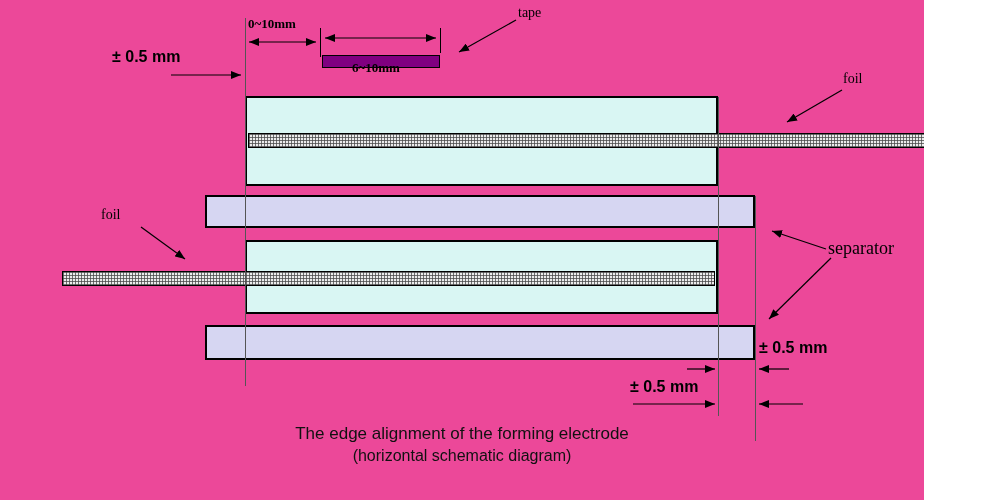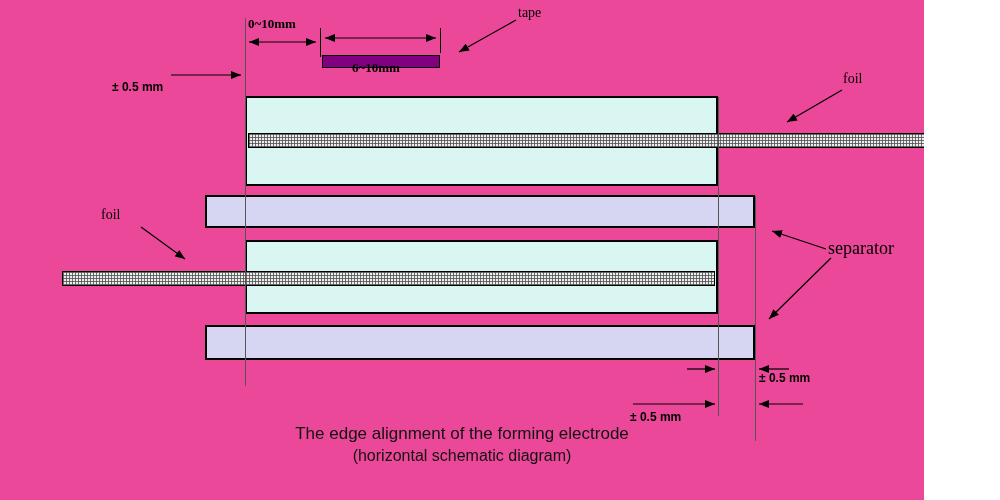--- a/index.html
+++ b/index.html
@@ -41,22 +41,21 @@
   }
   .lbl{
     position:absolute;
     z-index:4;
     white-space:nowrap;
     color:#000;
   }
   .dim{
     font-family:"Liberation Sans", sans-serif;
     font-weight:bold;
-    font-size:12px;
-    margin-top:32px;
+    font-size:16px;
   }
   .range{
     font-family:"Liberation Serif", serif;
     font-weight:bold;
     font-size:13px;
   }
   .part{
     font-family:"Liberation Serif", serif;
     font-size:14px;
     text-align:right;

